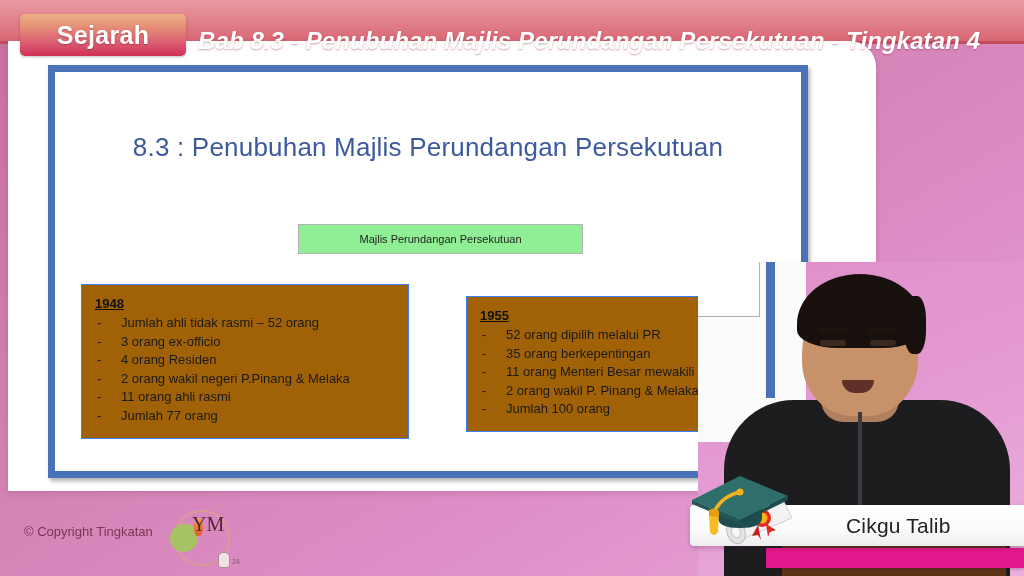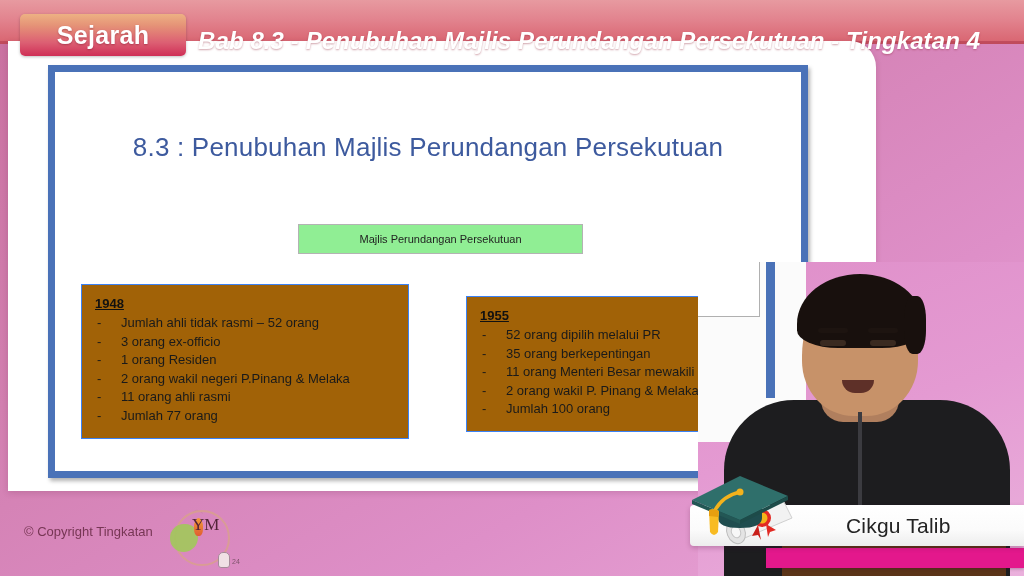--- a/index.html
+++ b/index.html
@@ -266,21 +266,21 @@
     position: absolute;
     left: 10px; top: 24px; width: 28px; height: 28px;
     background: #9bd04f; border-radius: 50% 45% 52% 48%;
     opacity: .95;
   }
   #wm-letters {
     position: absolute;
     left: 32px; top: 16px;
     color: #3a1320;
     font-family: "Liberation Serif", serif;
-    font-size: 17px;
+    font-size: 20px;
     line-height: 17px;
   }
   #wm-flame {
     position: absolute;
     left: 34px; top: 18px; width: 9px; height: 18px;
     background: linear-gradient(180deg,#f7a01c,#e2561b);
     border-radius: 50% 50% 40% 40%;
   }
   #wm-chev {
     position: absolute;
@@ -353,21 +353,21 @@
 
       <div id="green-chip">
         <span>Majlis Perundangan Persekutuan</span>
       </div>
 
       <div class="year-box" id="box-1948">
         <span class="year-label">1948</span>
         <ul class="year-list">
           <li>Jumlah ahli tidak rasmi – 52 orang</li>
           <li>3 orang ex-officio</li>
-          <li>1 orang Residen</li>
+          <li>4 orang Residen</li>
           <li>2 orang wakil negeri P.Pinang &amp; Melaka</li>
           <li>11 orang ahli rasmi</li>
           <li>Jumlah 77 orang</li>
         </ul>
       </div>
 
       <div class="year-box" id="box-1955">
         <span class="year-label">1955</span>
         <ul class="year-list">
           <li>52 orang dipilih melalui PR</li>

